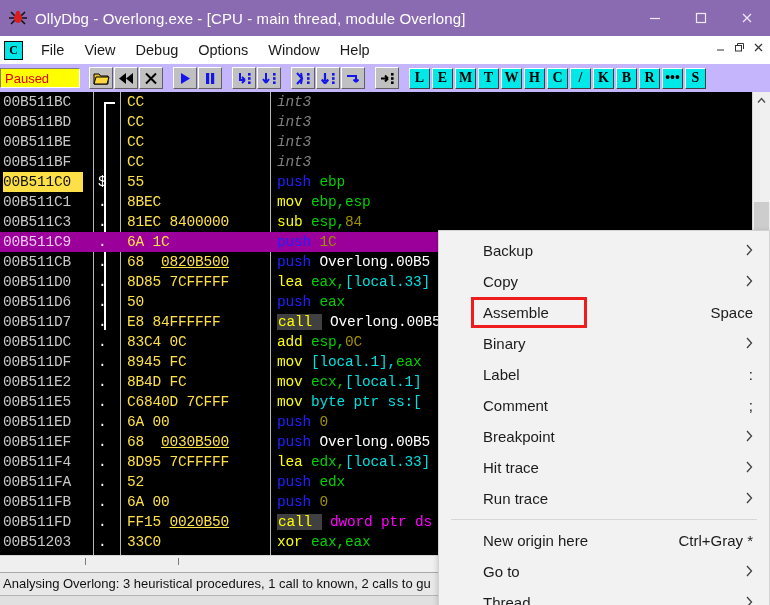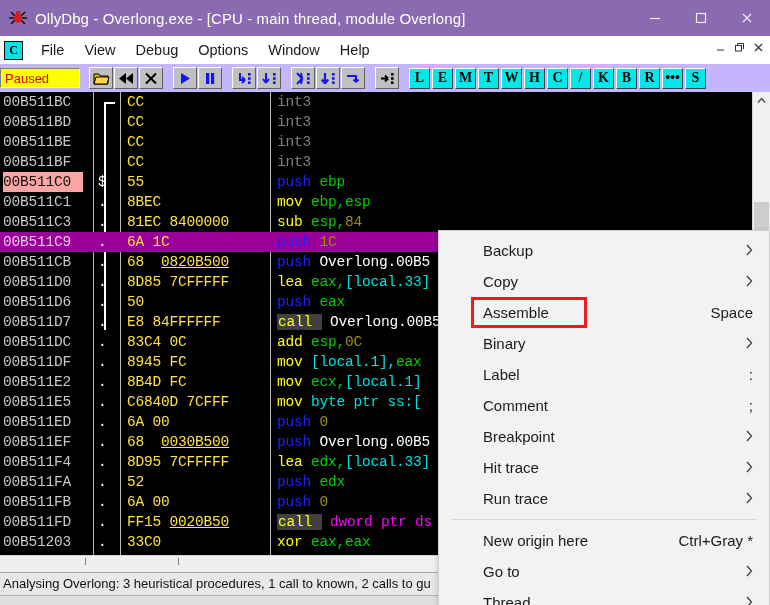--- a/index.html
+++ b/index.html
@@ -91,27 +91,27 @@
   .vsep{position:absolute;top:0;bottom:0;width:1px;background:#b8b8b8;}
   .row{
     position:relative;height:20px;line-height:20px;
     font-family:"Liberation Mono",monospace;font-size:14.5px;
     white-space:pre;
   }
   .row .c-addr{position:absolute;left:3px;width:80px;color:#c8c8c8;letter-spacing:-0.2px;}
   .row .c-mark{position:absolute;left:98px;color:#ffffff;}
   .row .c-hex {position:absolute;left:127px;color:#fde047;letter-spacing:-0.2px;}
   .row .c-ins {position:absolute;left:277px;letter-spacing:-0.2px;}
-  .row.cur .c-addr{background:#fca5a5;color:#111;}
+  .row.cur .c-addr{background:#fde047;color:#111;}
   .row.sel{background:#9b009b;}
   .row.sel .c-addr{color:#f0c8f0;background:transparent;}
 
   .k-blue{color:#2020ff;}   .k-yellow{color:#ffff00;}
   .k-green{color:#00d000;}  .k-white{color:#ffffff;}
-  .k-gray{color:#808080;}   .k-olive{color:#a09000;}
+  .k-gray{color:#808080;font-style:italic;}   .k-olive{color:#a09000;}
   .k-cyan{color:#00e0e0;}   .k-mag{color:#ff00ff;}
   .k-call{color:#ffff00;background:#404040;padding:0 1px;}
   .ul{text-decoration:underline;}
 
   
   .bracket{position:absolute;left:104px;top:10px;width:9px;height:226px;
     border-left:2px solid #ffffff;border-top:2px solid #ffffff;}
 
   
   .vscroll{

